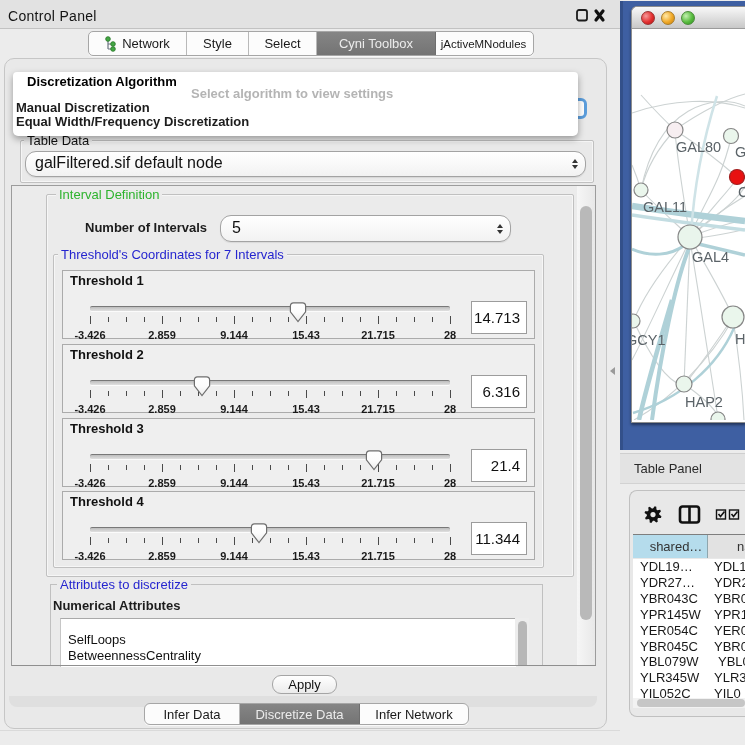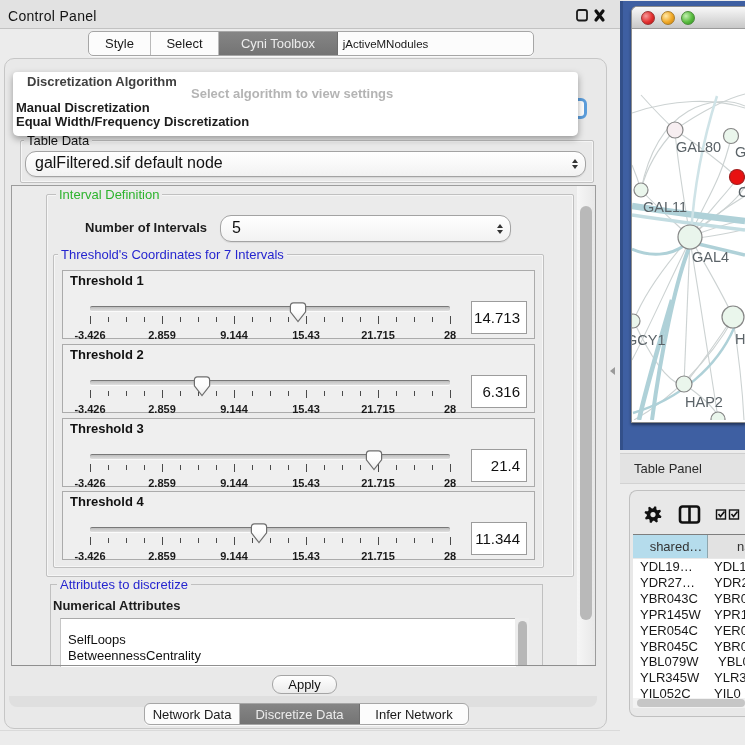--- a/index.html
+++ b/index.html
@@ -67,20 +67,28 @@
 <body>
 
 <div class="abs" id="titlebar"></div>
 <div class="txt" style="left:8px;top:8px;color:#141414;font-size:14px;letter-spacing:0.3px;">Control Panel</div>
 <svg class="abs" style="left:574px;top:8px;" width="34" height="15" viewBox="0 0 34 15">
  <rect x="3" y="2" width="10" height="10.5" rx="2" fill="none" stroke="#1b1b1b" stroke-width="1.8"></rect>
  <path d="M22 3 L29 12 M29 3 L22 12" stroke="#111" stroke-width="3.2" stroke-linecap="round" fill="none"></path>
 </svg>
 
 <div class="seg" style="left:88px;top:31px;width:444px;height:23px;">
+ <div class="s" style="width:97px;flex:none;">
+  <svg width="12" height="16" viewBox="0 0 12 16" style="margin-right:5px;">
+   <path d="M3 3 V13 M3 8 H8 M3 13 H8" stroke="#6a7280" stroke-width="1.2" fill="none"></path>
+   <circle cx="3" cy="3" r="2.3" fill="#44a744" stroke="#2e7d2e" stroke-width="0.9"></circle>
+   <circle cx="8" cy="8" r="2.3" fill="#44a744" stroke="#2e7d2e" stroke-width="0.9"></circle>
+   <circle cx="8" cy="13" r="2.3" fill="#44a744" stroke="#2e7d2e" stroke-width="0.9"></circle>
+  </svg>
+  Network</div>
  <div class="s" style="width:61px;flex:none;">Style</div>
  <div class="s" style="width:67px;flex:none;">Select</div>
  <div class="s sel" style="width:118px;flex:none;">Cyni Toolbox</div>
  <div class="s" style="width:95px;flex:none;font-size:11.5px;">jActiveMNodules</div>
 </div>
 
 <div class="abs" id="outerpanel"></div>
 
 <div class="grp" style="left:20px;top:140px;width:572px;height:41px;"></div>
 <div class="grplbl" style="left:24px;top:133px;color:#111;">Table Data</div>
@@ -221,30 +229,30 @@
 </div>
 <div class="abs" style="left:515px;top:618px;width:14px;height:48px;background:#ededed;"></div>
 <div class="abs" style="left:518px;top:621px;width:9px;height:45px;background:#b7b7b7;border-radius:5px 5px 0 0;"></div>
 <div class="abs" style="left:12px;top:665px;width:584px;height:1px;background:#8f8f8f;"></div>
 
 <div class="abs" style="left:9px;top:696px;width:588px;height:11px;background:#dfdfdf;border-radius:0 0 8px 8px;"></div>
 
 <div class="btn" style="left:272px;top:675px;width:63px;height:17px;line-height:17px;">Apply</div>
 
 <div class="seg" style="left:144px;top:703px;width:323px;height:20px;border-radius:6px;">
- <div class="s" style="width:94px;flex:none;">Network Data</div>
+ <div class="s" style="width:94px;flex:none;">Infer Data</div>
  <div class="s sel" style="width:119px;flex:none;">Discretize Data</div>
  <div class="s" style="width:108px;flex:none;">Infer Network</div>
 </div>
 <div class="abs" style="left:0;top:730px;width:620px;height:1px;background:#dadada;"></div>
 
 <div class="abs" style="left:566px;top:98px;width:15px;height:15px;border:3px solid #5b9ddb;border-radius:6px;background:#fff;"></div>
 <div class="abs" style="left:13px;top:72px;width:565px;height:64px;background:#fff;border-radius:4px 4px 5px 5px;
  box-shadow:0 3px 7px rgba(0,0,0,.35);"></div>
-<div class="txt b" style="left:27px;top:74px;color:#404040;">Discretization Algorithm</div>
+<div class="txt b" style="left:27px;top:74px;color:#000000;">Discretization Algorithm</div>
 <div class="txt" style="left:191px;top:86px;color:#b4b4b4;font-weight:bold;">Select algorithm to view settings</div>
 <div class="txt b" style="left:16px;top:100px;">Manual Discretization</div>
 <div class="txt" style="left:16px;top:114px;font-weight:bold;">Equal Width/Frequency Discretization</div>
 
 <div class="abs" style="left:610px;top:367px;width:0;height:0;border-top:4px solid transparent;border-bottom:4px solid transparent;border-right:5px solid #9a9a9a;"></div>
 
 <div class="abs" id="bluebg"></div>
 <div class="abs" id="macwin"></div>
 <div class="abs" id="mactitle"></div>
 <div class="light" style="left:641px;background:radial-gradient(circle at 4px 4px,#f59a9a,#e33030 55%,#b01212);border:0.5px solid #993333;"></div>

